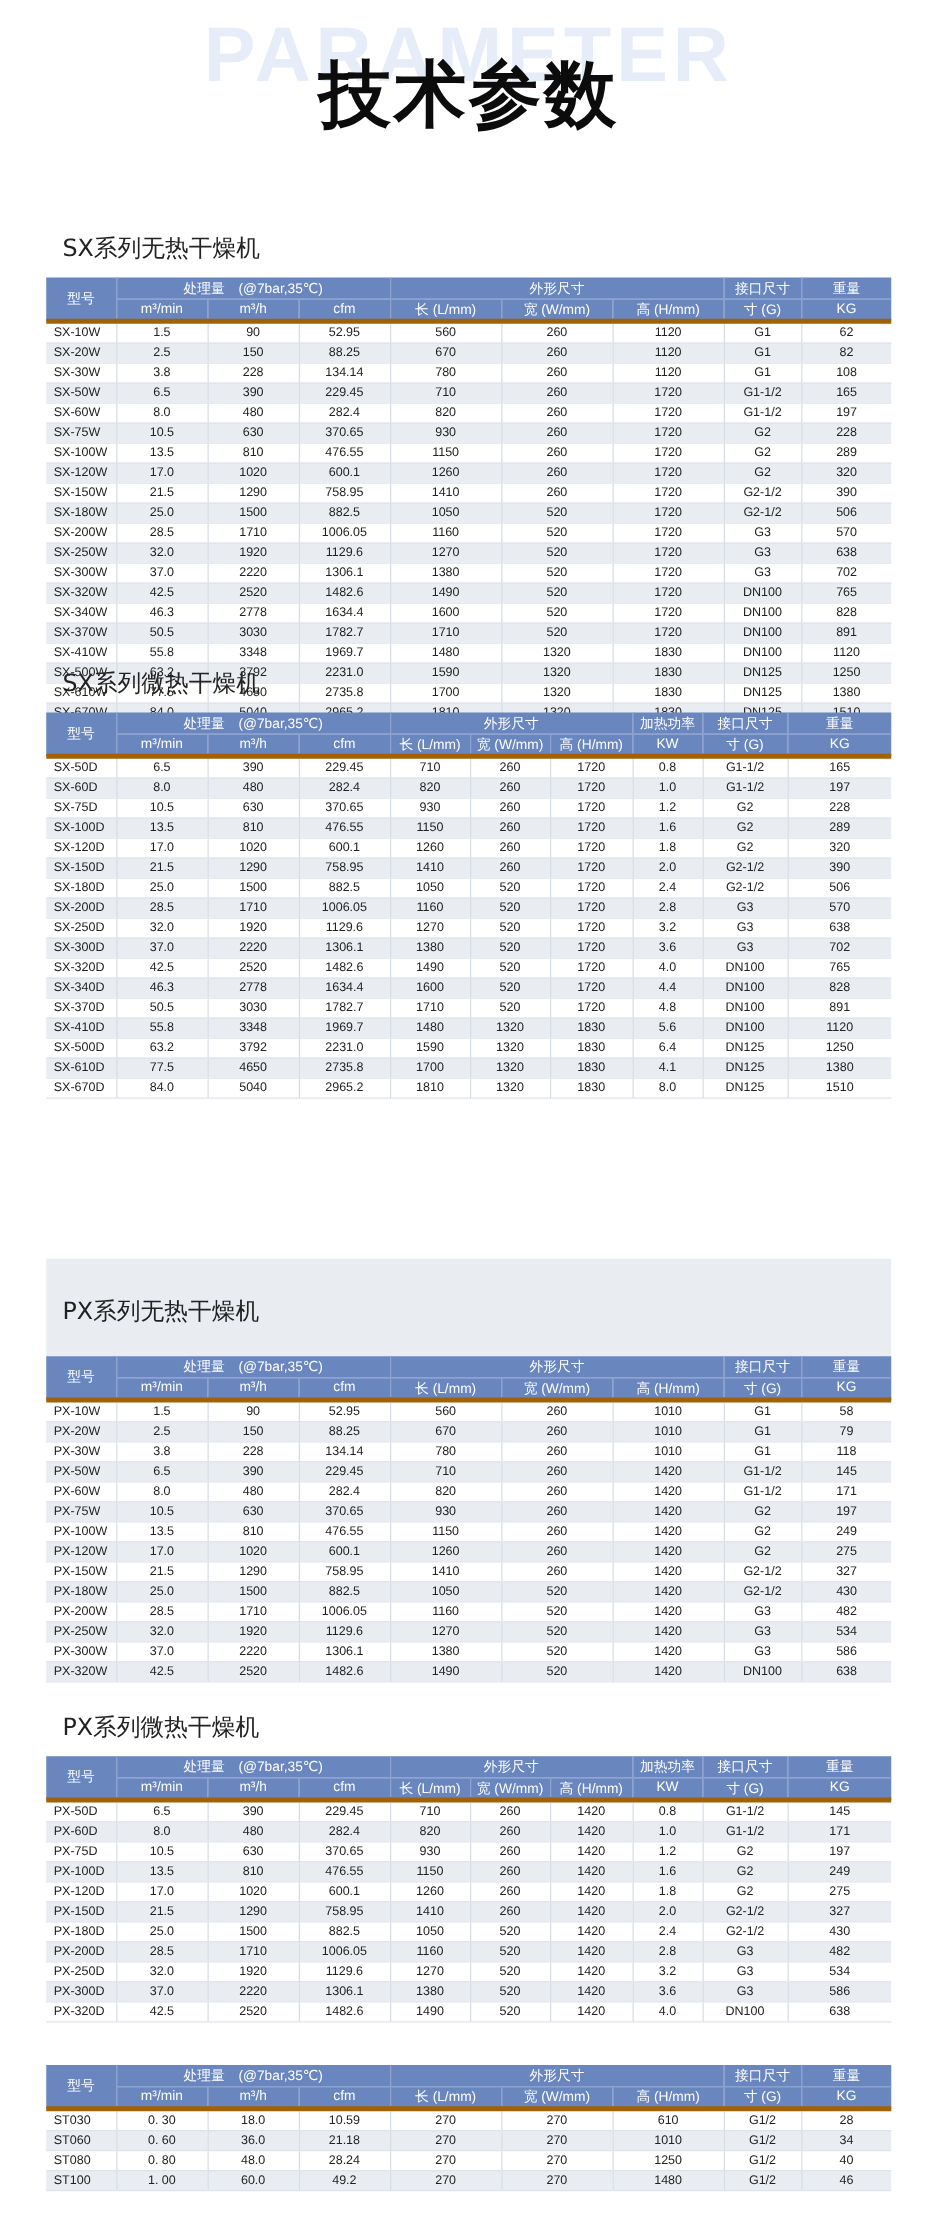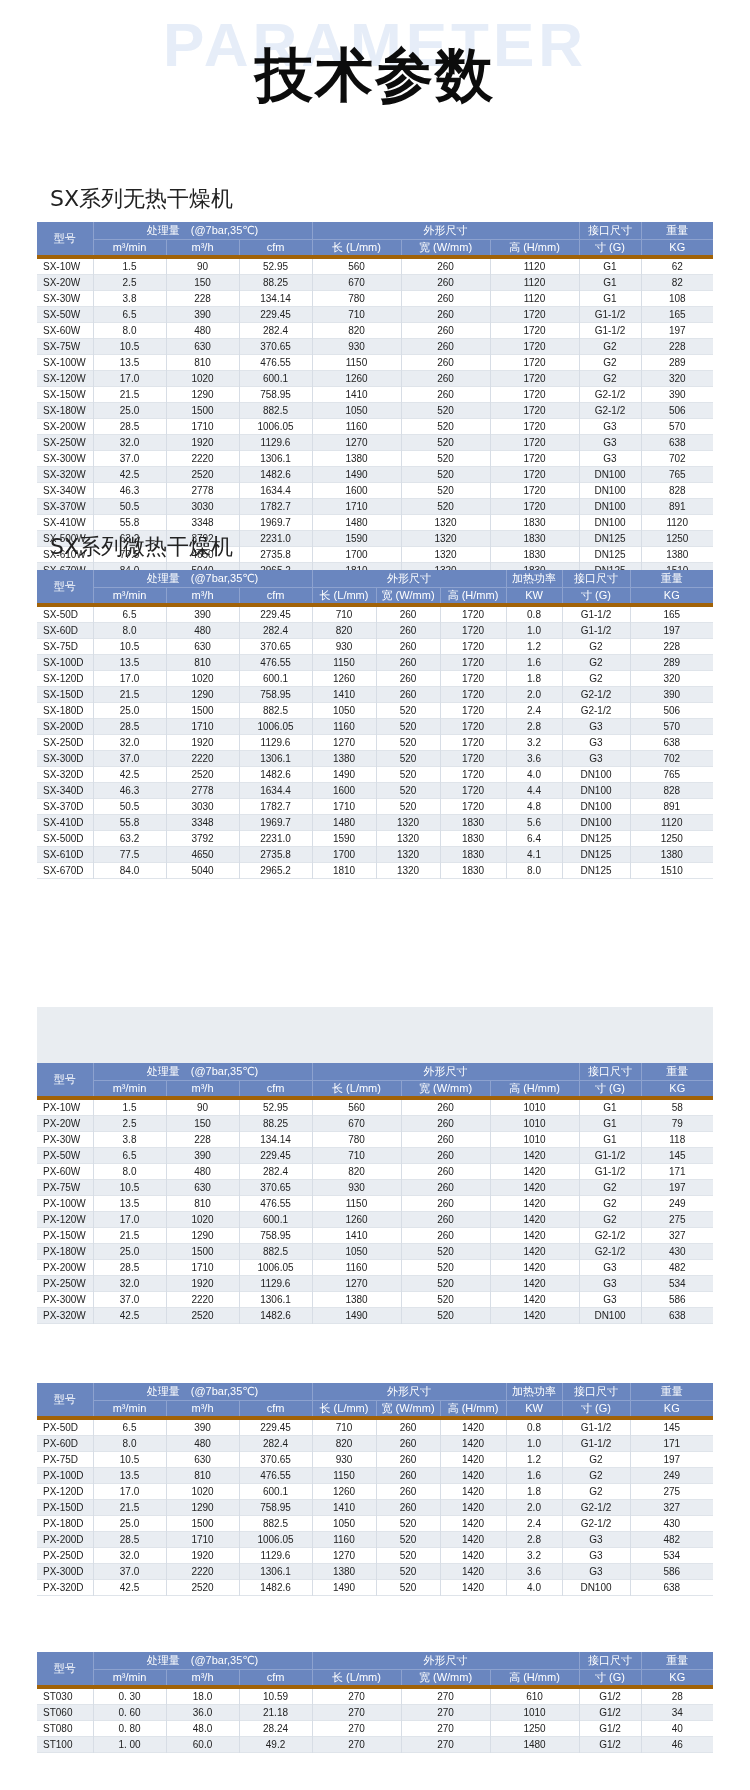--- a/index.html
+++ b/index.html
@@ -5,21 +5,21 @@
   * { box-sizing: border-box; margin: 0; padding: 0; }
   html, body { width: 750px; background: #ffffff; }
   body { font-family: "Liberation Sans", "DejaVu Sans", sans-serif; color: #333; position: relative; height: 1790px; overflow: hidden; }
 
   .hero { position: absolute; left: 0; top: 0; width: 750px; height: 170px; text-align: center; }
   .hero-watermark { position: absolute; left: 0; right: 0; top: 14px; font-family: "Liberation Sans", sans-serif; font-weight: bold; font-size: 62px; letter-spacing: 4px; color: #e6edf8; line-height: 1; }
   .hero-title { position: absolute; left: 0; right: 0; top: 44px; font-family: "DejaVu Sans", sans-serif; font-weight: bold; font-size: 58px; color: #0c0c0c; line-height: 1.1; letter-spacing: 2px; }
   .hero-subtitle { position: absolute; left: 0; right: 0; top: 126px; font-size: 19px; color: #4a4a4a; line-height: 1.2; }
 
   .section { position: absolute; left: 37px; width: 676px; }
-  .section-title { font-family: "DejaVu Sans", sans-serif; font-size: 22px; color: #222; height: 22px; line-height: 22px; margin-left: 13px; }
+  .section-title { font-family: "DejaVu Sans", sans-serif; font-size: 19px; color: #222; height: 22px; line-height: 22px; margin-left: 13px; }
   .gray-band { position: absolute; left: 37px; width: 676px; background: #e9edf1; }
 
   table.spec { width: 676px; border-collapse: collapse; table-layout: fixed; font-size: 10px; color: #222; }
   table.spec thead th { background: #6a86bf; color: #ffffff; font-weight: normal; font-size: 11px; text-align: center; border-right: 1px solid #8da2cf; border-bottom: 1px solid #8da2cf; padding: 0; }
   table.spec thead th:last-child { border-right: none; }
   table.spec thead tr.h1 th { height: 17px; }
   table.spec thead tr.h2 th { height: 17px; }
   table.spec thead tr.h2 { border-bottom: 4px solid #a16207; }
   table.spec tbody td { text-align: center; border-right: 1px solid #d7dde5; height: 15.7px; line-height: 15px; padding: 0; white-space: nowrap; }
   table.spec tbody td:first-child { text-align: left; padding-left: 6px; }
@@ -534,20 +534,21 @@
           <td>DN125</td>
           <td>1510</td>
         </tr>
       </tbody>
     </table>
 </div>
 
 <div class="gray-band" style="top:1007px; height:78px;"></div>
 
 <div class="section" style="top:1038px;">
+  <div class="section-title">PX系列无热干燥机</div>
   <table class="spec" style="margin-top:25px;">
       <colgroup>
         <col style="width: 56px;">
         <col style="width: 73px;">
         <col style="width: 73px;">
         <col style="width: 73px;">
         <col style="width: 89px;">
         <col style="width: 89px;">
         <col style="width: 89px;">
         <col style="width: 62px;">
@@ -725,20 +726,21 @@
           <td>520</td>
           <td>1420</td>
           <td>DN100</td>
           <td>638</td>
         </tr>
       </tbody>
     </table>
 </div>
 
 <div class="section" style="top:1371px;">
+  <div class="section-title">PX系列微热干燥机</div>
   <table class="spec" style="margin-top:12px;">
       <colgroup>
         <col style="width: 56px;">
         <col style="width: 73px;">
         <col style="width: 73px;">
         <col style="width: 73px;">
         <col style="width: 64px;">
         <col style="width: 64px;">
         <col style="width: 66px;">
         <col style="width: 56px;">

